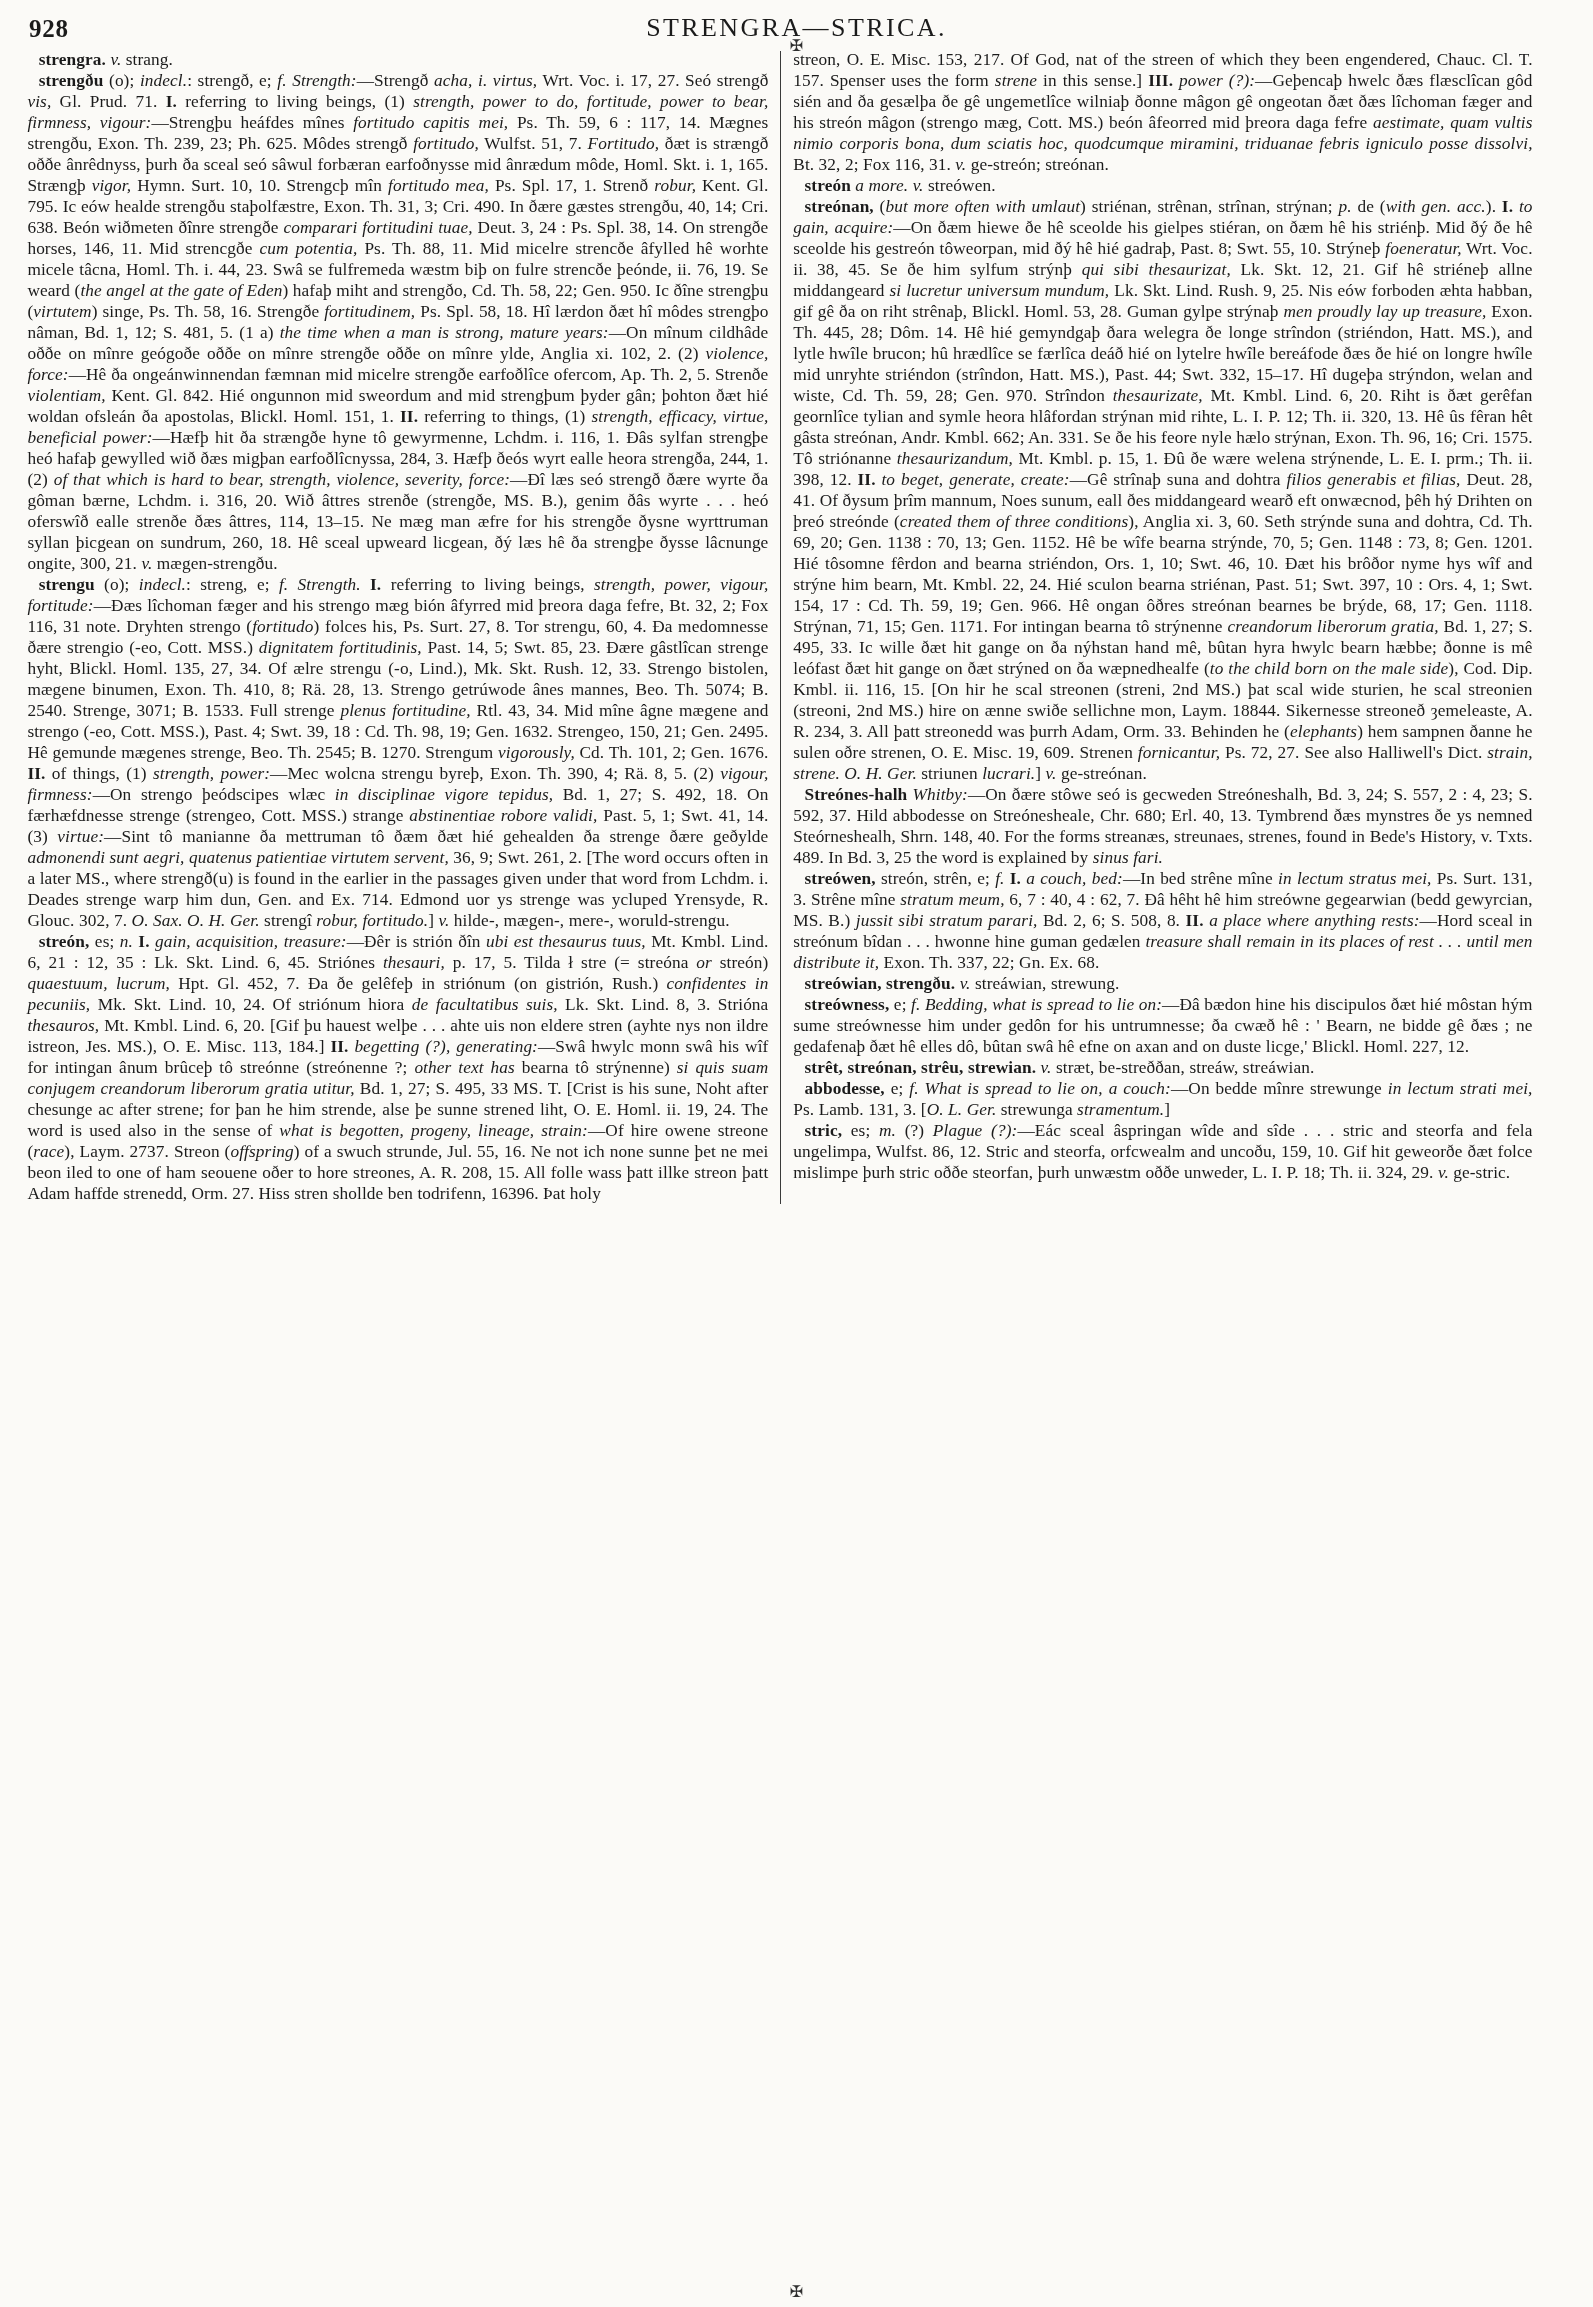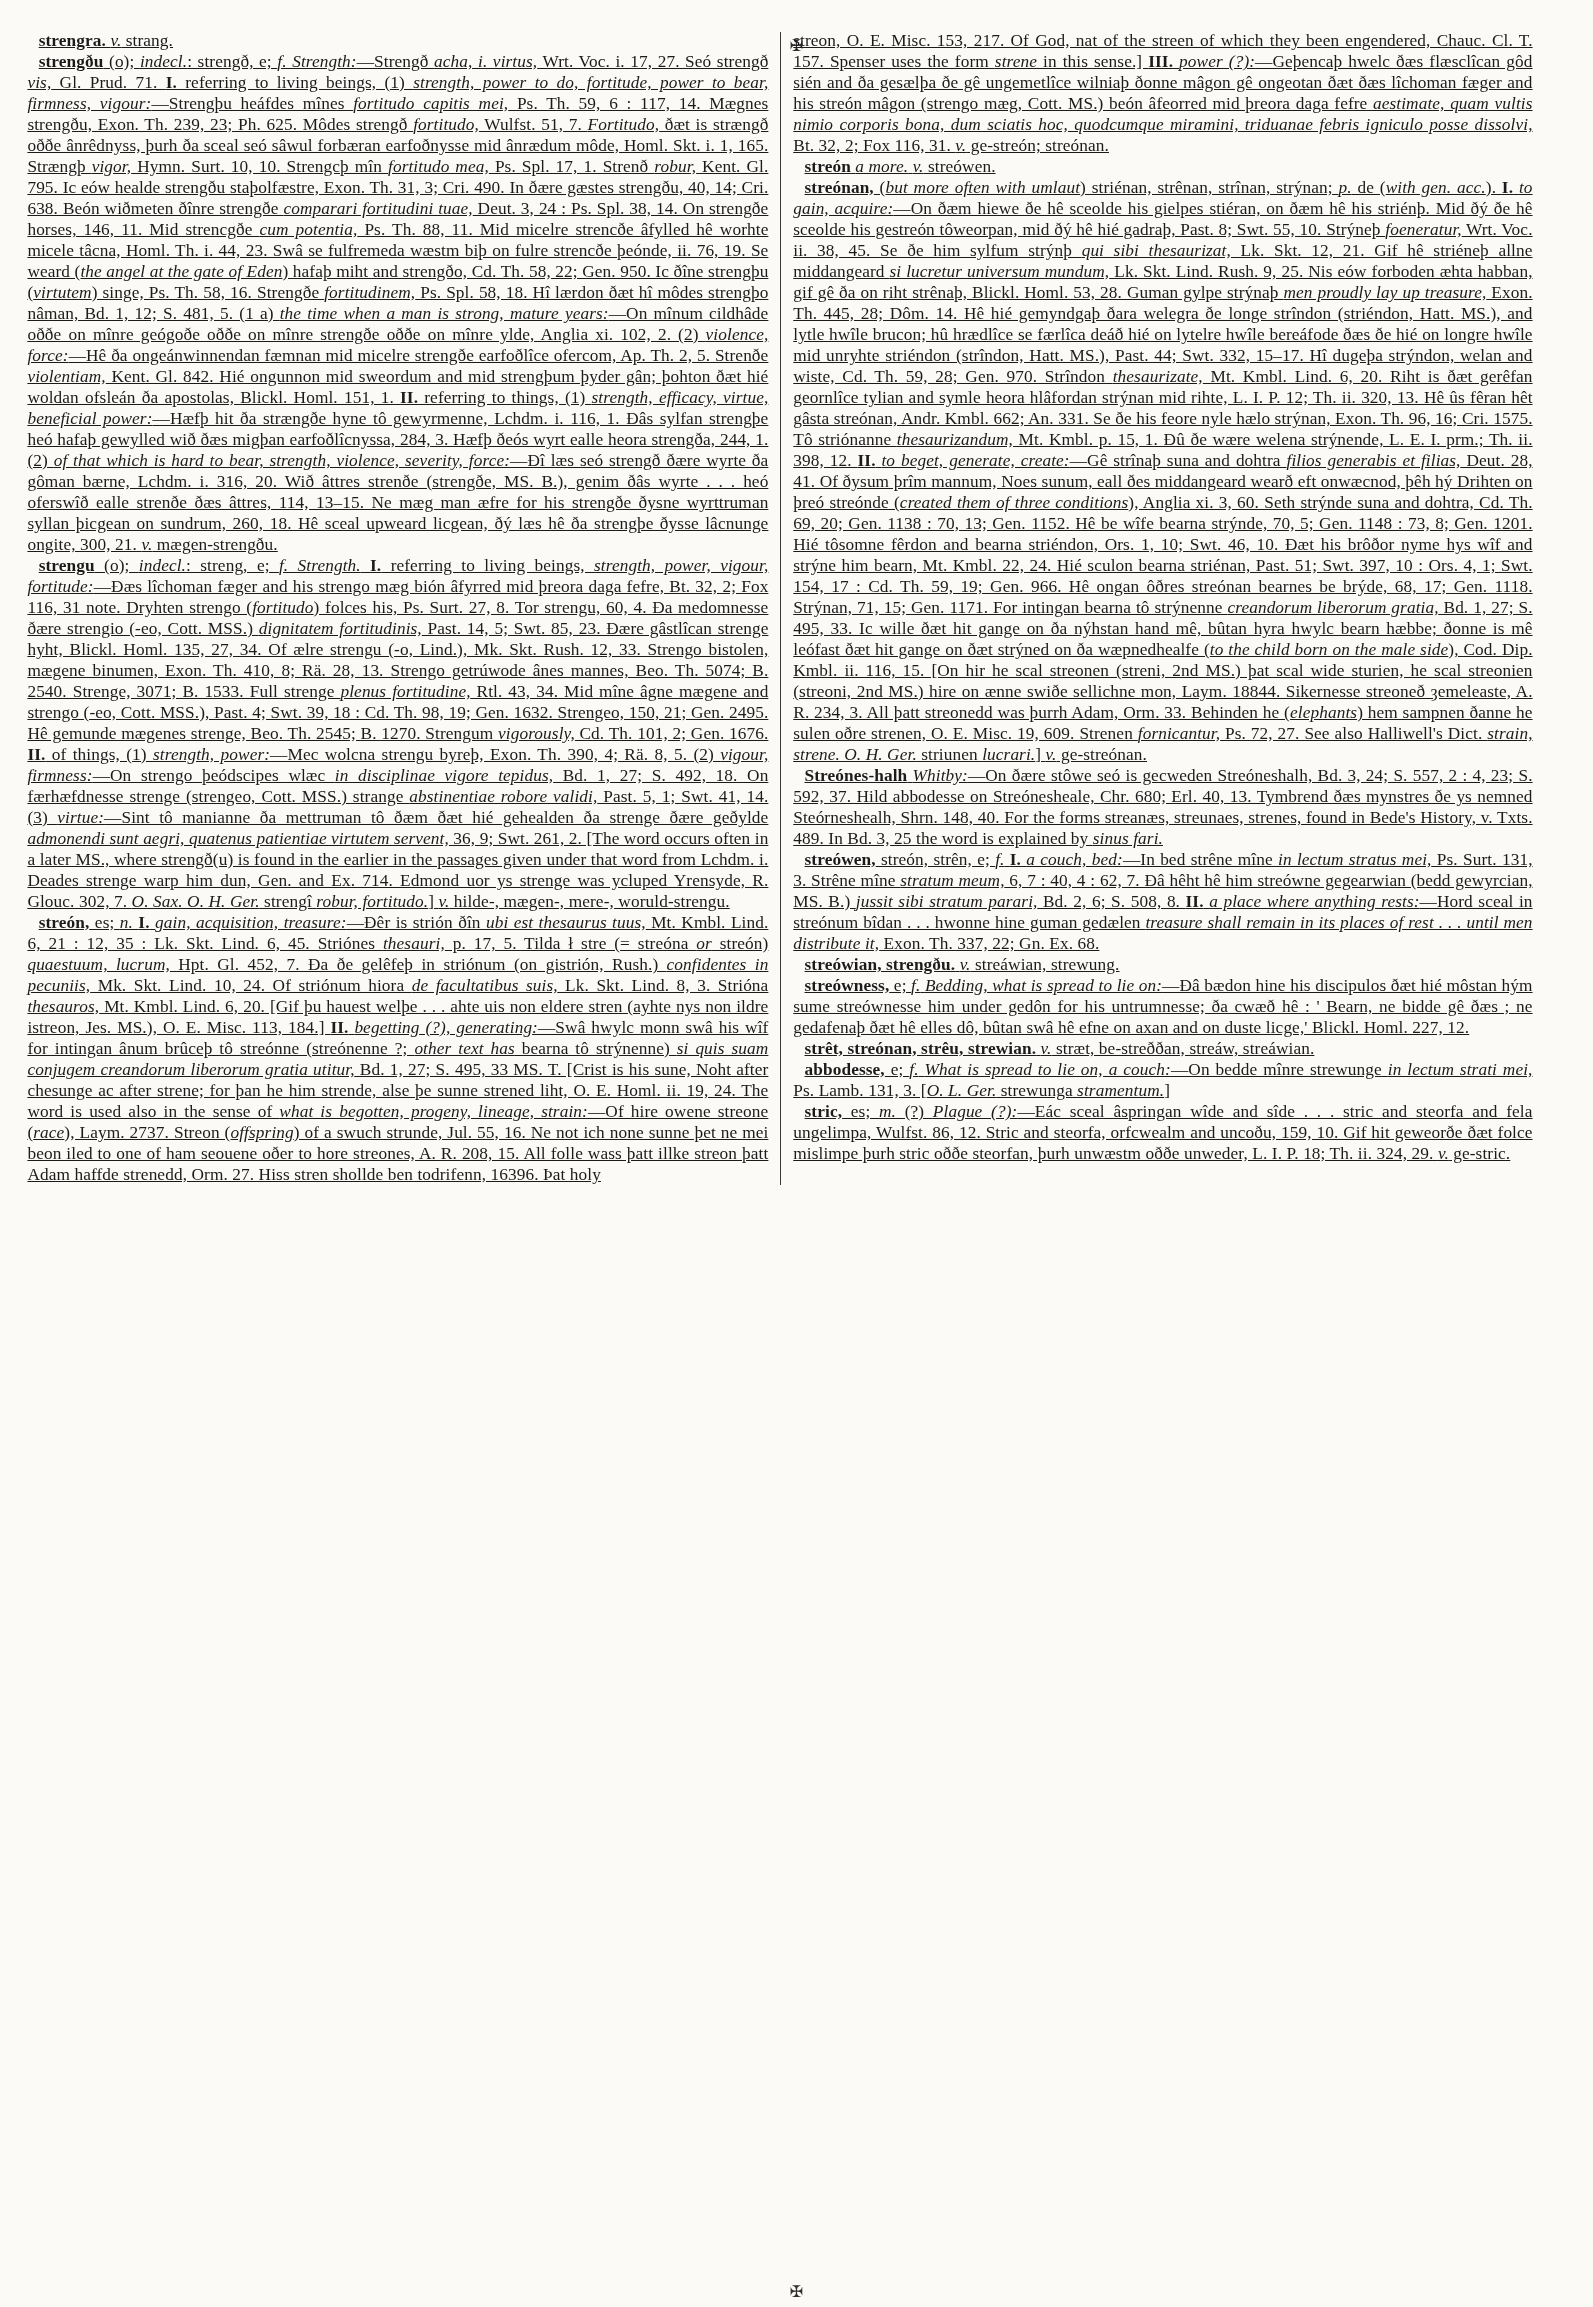--- a/index.html
+++ b/index.html
@@ -32,22 +32,21 @@
     position: absolute;
     left: 0; right: 0; top: 0;
     text-align: center;
     font-size: 26px;
     letter-spacing: 2.4px;
     font-variant: normal;
   }
   .columns {
     position: relative;
     display: flex;
-    margin-top: 17px;
-    text-decoration: underline;
+    margin-top: 1px;
   }
   .column {
     width: 749px;
     text-align: justify;
     font-size: 17.3px;
     line-height: 21px;
     letter-spacing: 0.1px;
   }
   .column-left { padding-right: 8px; }
   .column-right { padding-left: 9.7px; }
@@ -71,20 +70,24 @@
     line-height: 1;
     padding: 0.8px 0;
   }
   .printer-mark.top { top: 37px; }
   .printer-mark.bottom { bottom: 6.5px; }
 </style>
 </head>
 <body>
 
 <div class="page">
+  <div class="header">
+    <div class="page-number">928</div>
+    <div class="page-title">STRENGRA—STRICA.</div>
+  </div>
 
   <div class="printer-mark top">✠</div>
   <div class="printer-mark bottom">✠</div>
 
   <div class="columns">
     <div class="column column-left">
         <p class="entry"><span class="seg-b">strengra.</span>  <span class="seg-i">v.</span> strang.</p>
         <p class="entry"><span class="seg-b">strengðu</span> (o); <span class="seg-i">indecl.</span>: strengð, e; <span class="seg-i">f. Strength:</span>—Strengð <span class="seg-i">acha, i. virtus,</span> Wrt. Voc. i. 17, 27.  Seó strengð <span class="seg-i">vis,</span> Gl. Prud. 71.  <span class="seg-b">I.</span> referring to living beings, (1) <span class="seg-i">strength, power to do, fortitude, power to bear, firmness, vigour:</span>—Strengþu heáfdes mînes <span class="seg-i">fortitudo capitis mei,</span> Ps. Th. 59, 6 : 117, 14.  Mægnes strengðu, Exon. Th. 239, 23; Ph. 625.  Môdes strengð <span class="seg-i">fortitudo,</span> Wulfst. 51, 7.  <span class="seg-i">Fortitudo,</span> ðæt is strængð oððe ânrêdnyss, þurh ða sceal seó sâwul forbæran earfoðnysse mid ânrædum môde, Homl. Skt. i. 1, 165.  Strængþ <span class="seg-i">vigor,</span> Hymn. Surt. 10, 10.  Strengcþ mîn <span class="seg-i">fortitudo mea,</span> Ps. Spl. 17, 1.  Strenð <span class="seg-i">robur,</span> Kent. Gl. 795.  Ic eów healde strengðu staþolfæstre, Exon. Th. 31, 3; Cri. 490.  In ðære gæstes strengðu, 40, 14; Cri. 638.  Beón wiðmeten ðînre strengðe <span class="seg-i">comparari fortitudini tuae,</span> Deut. 3, 24 : Ps. Spl. 38, 14.  On strengðe horses, 146, 11.  Mid strencgðe <span class="seg-i">cum potentia,</span> Ps. Th. 88, 11.  Mid micelre strencðe âfylled hê worhte micele tâcna, Homl. Th. i. 44, 23.  Swâ se fulfremeda wæstm biþ on fulre strencðe þeónde, ii. 76, 19.  Se weard (<span class="seg-i">the angel at the gate of Eden</span>) hafaþ miht and strengðo, Cd. Th. 58, 22; Gen. 950.  Ic ðîne strengþu (<span class="seg-i">virtutem</span>) singe, Ps. Th. 58, 16.  Strengðe <span class="seg-i">fortitudinem,</span> Ps. Spl. 58, 18.  Hî lærdon ðæt hî môdes strengþo nâman, Bd. 1, 12; S. 481, 5.  (1 a) <span class="seg-i">the time when a man is strong, mature years:</span>—On mînum cildhâde oððe on mînre geógoðe oððe on mînre strengðe oððe on mînre ylde, Anglia xi. 102, 2.  (2) <span class="seg-i">violence, force:</span>—Hê ða ongeánwinnendan fæmnan mid micelre strengðe earfoðlîce ofercom, Ap. Th. 2, 5.  Strenðe <span class="seg-i">violentiam,</span> Kent. Gl. 842.  Hié ongunnon mid sweordum and mid strengþum þyder gân; þohton ðæt hié woldan ofsleán ða apostolas, Blickl. Homl. 151, 1.  <span class="seg-b">II.</span> referring to things, (1) <span class="seg-i">strength, efficacy, virtue, beneficial power:</span>—Hæfþ hit ða strængðe hyne tô gewyrmenne, Lchdm. i. 116, 1.  Ðâs sylfan strengþe heó hafaþ gewylled wið ðæs migþan earfoðlîcnyssa, 284, 3.  Hæfþ ðeós wyrt ealle heora strengða, 244, 1.  (2) <span class="seg-i">of that which is hard to bear, strength, violence, severity, force:</span>—Ðî læs seó strengð ðære wyrte ða gôman bærne, Lchdm. i. 316, 20.  Wið âttres strenðe (strengðe, MS. B.), genim ðâs wyrte . . . heó oferswîð ealle strenðe ðæs âttres, 114, 13–15.  Ne mæg man æfre for his strengðe ðysne wyrttruman syllan þicgean on sundrum, 260, 18.  Hê sceal upweard licgean, ðý læs hê ða strengþe ðysse lâcnunge ongite, 300, 21.  <span class="seg-i">v.</span> mægen-strengðu.</p>
         <p class="entry"><span class="seg-b">strengu</span> (o); <span class="seg-i">indecl.</span>: streng, e; <span class="seg-i">f. Strength.</span>  <span class="seg-b">I.</span> referring to living beings, <span class="seg-i">strength, power, vigour, fortitude:</span>—Ðæs lîchoman fæger and his strengo mæg bión âfyrred mid þreora daga fefre, Bt. 32, 2; Fox 116, 31 note.  Dryhten strengo (<span class="seg-i">fortitudo</span>) folces his, Ps. Surt. 27, 8.  Tor strengu, 60, 4.  Ða medomnesse ðære strengio (-eo, Cott. MSS.) <span class="seg-i">dignitatem fortitudinis,</span> Past. 14, 5; Swt. 85, 23.  Ðære gâstlîcan strenge hyht, Blickl. Homl. 135, 27, 34.  Of ælre strengu (-o, Lind.), Mk. Skt. Rush. 12, 33.  Strengo bistolen, mægene binumen, Exon. Th. 410, 8; Rä. 28, 13.  Strengo getrúwode ânes mannes, Beo. Th. 5074; B. 2540.  Strenge, 3071; B. 1533.  Full strenge <span class="seg-i">plenus fortitudine,</span> Rtl. 43, 34.  Mid mîne âgne mægene and strengo (-eo, Cott. MSS.), Past. 4; Swt. 39, 18 : Cd. Th. 98, 19; Gen. 1632.  Strengeo, 150, 21; Gen. 2495.  Hê gemunde mægenes strenge, Beo. Th. 2545; B. 1270.  Strengum <span class="seg-i">vigorously,</span> Cd. Th. 101, 2; Gen. 1676.  <span class="seg-b">II.</span> of things, (1) <span class="seg-i">strength, power:</span>—Mec wolcna strengu byreþ, Exon. Th. 390, 4; Rä. 8, 5.  (2) <span class="seg-i">vigour, firmness:</span>—On strengo þeódscipes wlæc <span class="seg-i">in disciplinae vigore tepidus,</span> Bd. 1, 27; S. 492, 18.  On færhæfdnesse strenge (strengeo, Cott. MSS.) strange <span class="seg-i">abstinentiae robore validi,</span> Past. 5, 1; Swt. 41, 14.  (3) <span class="seg-i">virtue:</span>—Sint tô manianne ða mettruman tô ðæm ðæt hié gehealden ða strenge ðære geðylde <span class="seg-i">admonendi sunt aegri, quatenus patientiae virtutem servent,</span> 36, 9; Swt. 261, 2.  [The word occurs often in a later MS., where strengð(u) is found in the earlier in the passages given under that word from Lchdm. i.  Deades strenge warp him dun, Gen. and Ex. 714.  Edmond uor ys strenge was ycluped Yrensyde, R. Glouc. 302, 7.  <span class="seg-i">O. Sax. O. H. Ger.</span> strengî <span class="seg-i">robur, fortitudo.</span>]  <span class="seg-i">v.</span> hilde-, mægen-, mere-, woruld-strengu.</p>
         <p class="entry"><span class="seg-b">streón,</span> es; <span class="seg-i">n.</span>  <span class="seg-b">I.</span> <span class="seg-i">gain, acquisition, treasure:</span>—Ðêr is strión ðîn <span class="seg-i">ubi est thesaurus tuus,</span> Mt. Kmbl. Lind. 6, 21 : 12, 35 : Lk. Skt. Lind. 6, 45.  Striónes <span class="seg-i">thesauri,</span> p. 17, 5.  Tilda ł stre (= streóna <span class="seg-i">or</span> streón) <span class="seg-i">quaestuum, lucrum,</span> Hpt. Gl. 452, 7.  Ða ðe gelêfeþ in striónum (on gistrión, Rush.) <span class="seg-i">confidentes in pecuniis,</span> Mk. Skt. Lind. 10, 24.  Of striónum hiora <span class="seg-i">de facultatibus suis,</span> Lk. Skt. Lind. 8, 3.  Strióna <span class="seg-i">thesauros,</span> Mt. Kmbl. Lind. 6, 20.  [Gif þu hauest welþe . . . ahte uis non eldere stren (ayhte nys non ildre istreon, Jes. MS.), O. E. Misc. 113, 184.]  <span class="seg-b">II.</span> <span class="seg-i">begetting (?), generating:</span>—Swâ hwylc monn swâ his wîf for intingan ânum brûceþ tô streónne (streónenne ?; <span class="seg-i">other text has</span> bearna tô strýnenne) <span class="seg-i">si quis suam conjugem creandorum liberorum gratia utitur,</span> Bd. 1, 27; S. 495, 33 MS. T.  [Crist is his sune, Noht after chesunge ac after strene; for þan he him strende, alse þe sunne strened liht, O. E. Homl. ii. 19, 24.  The word is used also in the sense of <span class="seg-i">what is begotten, progeny, lineage, strain:</span>—Of hire owene streone (<span class="seg-i">race</span>), Laym. 2737.  Streon (<span class="seg-i">offspring</span>) of a swuch strunde, Jul. 55, 16.  Ne not ich none sunne þet ne mei beon iled to one of ham seouene oðer to hore streones, A. R. 208, 15.  All folle wass þatt illke streon þatt Adam haffde strenedd, Orm. 27.  Hiss stren shollde ben todrifenn, 16396.  Þat holy</p>

